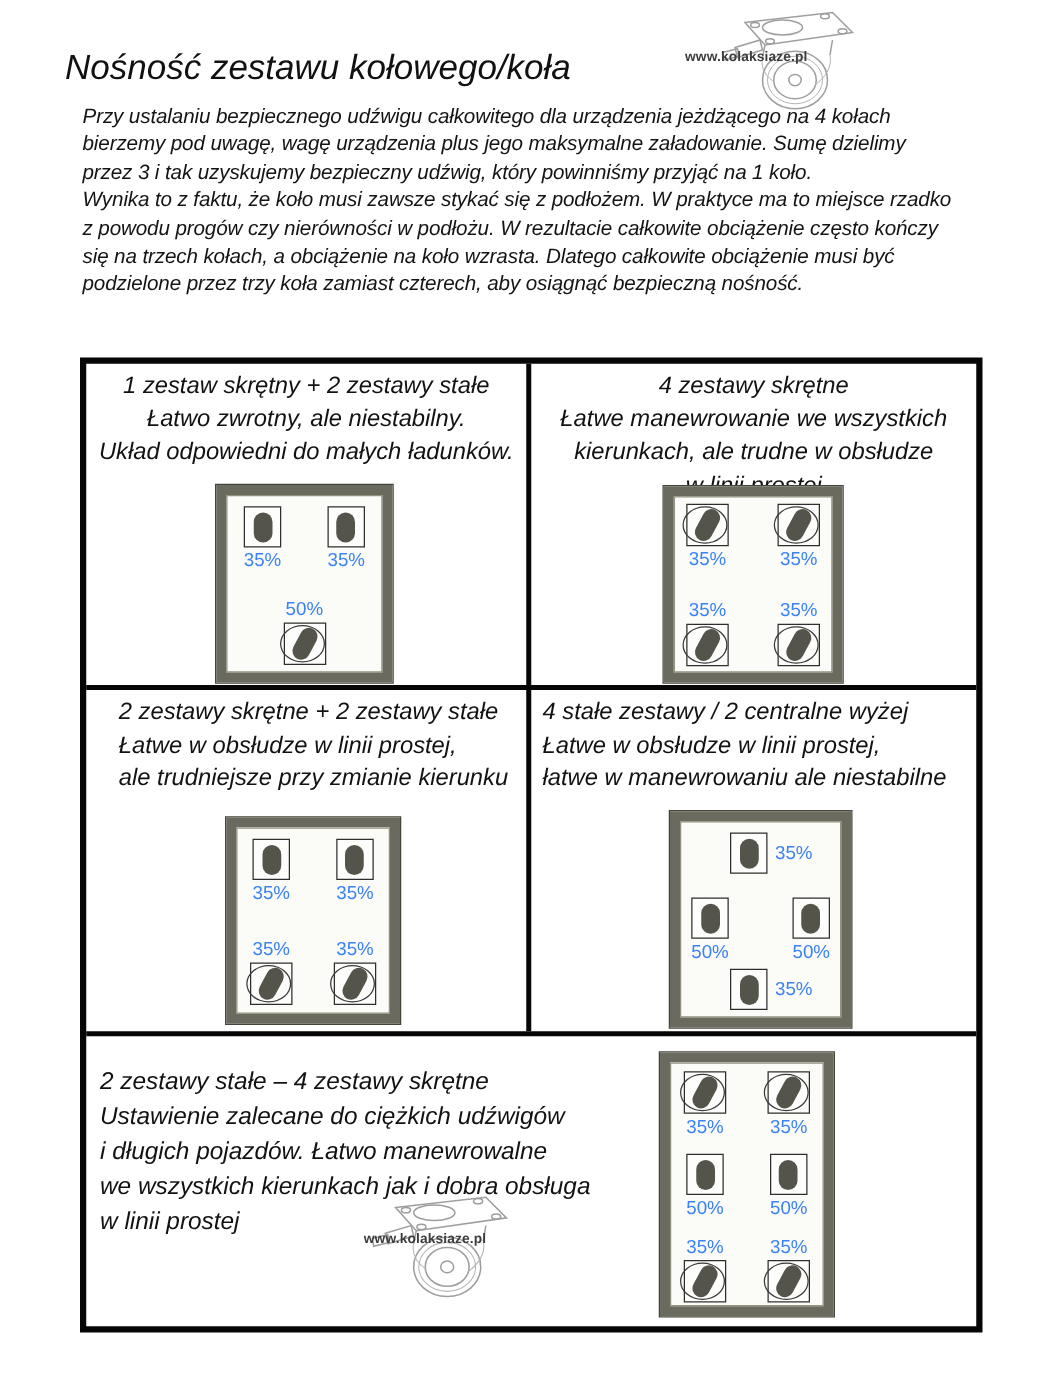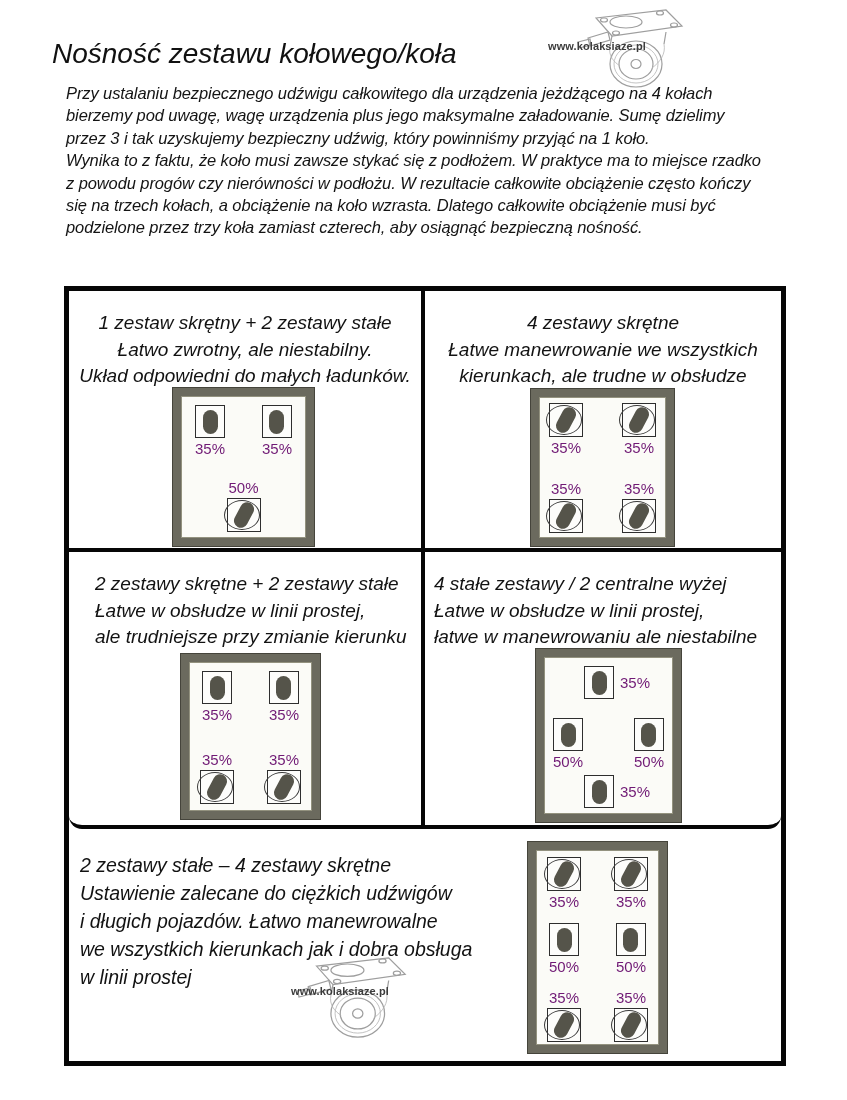--- a/index.html
+++ b/index.html
@@ -31,30 +31,30 @@
     letter-spacing:-0.1px; white-space:nowrap; color:#141414;
   }
 
   
   .tbl {
     position:absolute; left:64px; top:286px; width:722px; height:780px;
     border:5px solid #060606; background:#fff;
   }
   .trow { display:flex; width:100%; }
   .trow1 { height:261px; }
-  .trow2 { height:277px;border-radius:13px; }
+  .trow2 { height:277px; }
   .trow3 { height:204px; }
   .trow1, .trow2 { border-bottom:4px solid #060606; }
   .trow1 { height:261px; } .trow2 { height:277px; }
   .cell { position:relative; height:100%; }
   .cell-l { width:356px; border-right:4px solid #060606; }
   .cell-r { flex:1; }
   .cell-full { width:100%; }
 
-  .cap { padding-top:19px; }
+  .cap { padding-top:5px; }
   .cap .cline {
     font-style:italic; font-size:19px; line-height:26.5px;
     white-space:nowrap; color:#121212;
   }
   .cap-center { text-align:center; }
   .cap-left3 { text-align:left; padding-left:26px; }
   .cap-left4 { text-align:left; padding-left:9px; }
   .cap-row3 { text-align:left; padding-left:11px; padding-top:22px; }
   .cap-row3 .cline { font-size:19.5px; line-height:28px; }
 
@@ -65,21 +65,21 @@
     box-shadow:0 0 0 1px #45443b, inset 0 0 0 1px #93927f;
   }
   .d1 { left:104px; top:97px;  width:141px; height:158px; }
   .d2 { left:106px; top:98px;  width:143px; height:157px; }
   .d3 { left:112px; top:102px; width:139px; height:165px; }
   .d4 { left:111px; top:97px;  width:145px; height:173px; }
   .d5 { right:114px; top:13px; width:139px; height:211px; }
 
   .wunit { position:absolute; display:flex; flex-direction:column; align-items:center; gap:2px; }
   .wunit-h { position:absolute; display:flex; flex-direction:row; align-items:center; gap:6px; }
-  .pct { font-size:15px; color:#701a75; font-style:normal; white-space:nowrap; }
+  .pct { font-size:15px; color:#3b82f6; font-style:normal; white-space:nowrap; }
 
   .fixed-icon {
     width:30px; height:33px; border:1.5px solid #2e2e2e; background:#fdfdfb;
     display:flex; align-items:center; justify-content:center; flex:none;
   }
   .fixed-icon .pill { width:15px; height:24px; border-radius:8px; background:#55544a; }
 
   .swivel-icon {
     width:34px; height:34px; border:1.5px solid #2e2e2e; background:#fdfdfb;
     position:relative; flex:none;

